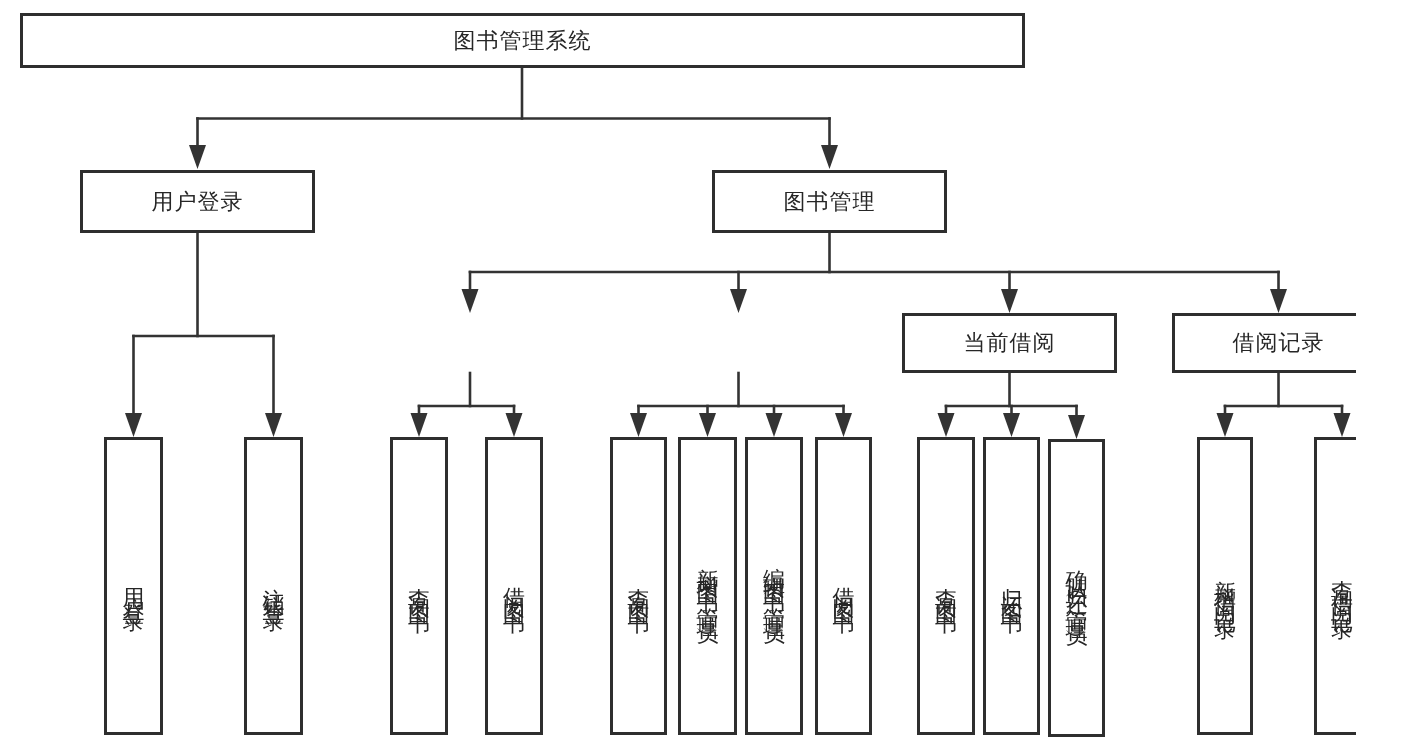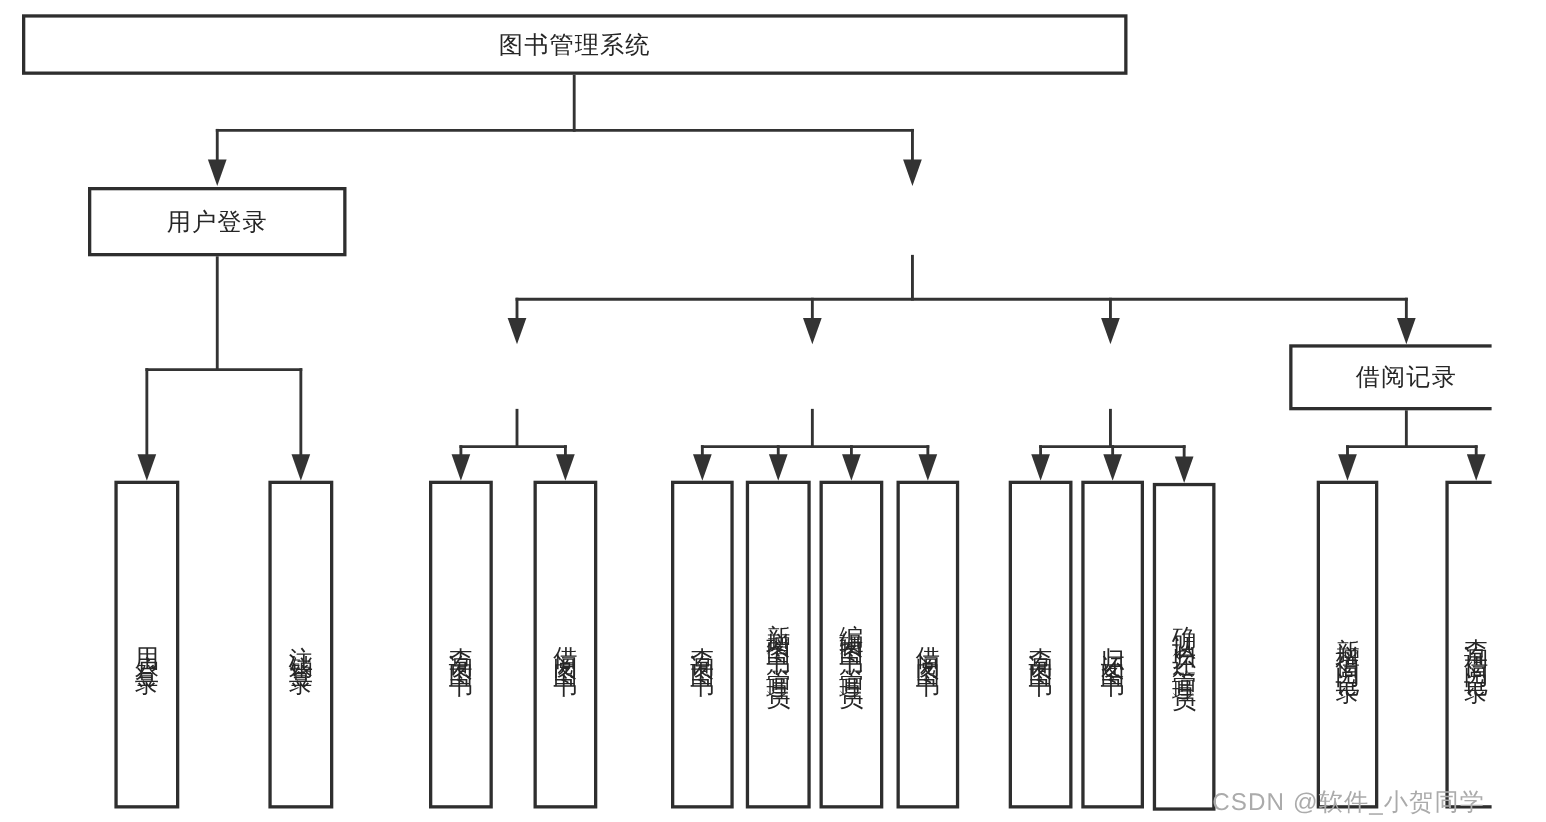--- a/index.html
+++ b/index.html
@@ -126,21 +126,27 @@
     </g>
   </svg>
 
   <div class="node" style="left:20px;top:13px;width:1005px;height:55px">
     <span>图书管理系统</span>
   </div>
 
   <div class="node" style="left:80px;top:170px;width:235px;height:63px">
     <span>用户登录</span>
   </div>
+  <div class="node" style="left:712px;top:170px;width:235px;height:63px">
+    <span>图书管理</span>
+  </div>
 
+  <div class="node" style="left:902px;top:313px;width:215px;height:60px">
+    <span>当前借阅</span>
+  </div>
   <div class="node" style="left:1172px;top:313px;width:213px;height:60px">
     <span>借阅记录</span>
   </div>
 
   <div class="node leaf" style="left:104px;top:437px;width:59px;height:298px">
     <span>用户登录</span>
   </div>
   <div class="node leaf" style="left:244px;top:437px;width:59px;height:298px">
     <span>注销登录</span>
   </div>
@@ -171,14 +177,13 @@
   <div class="node leaf" style="left:1048px;top:439px;width:57px;height:298px">
     <span>确认归还（管理员）</span>
   </div>
   <div class="node leaf" style="left:1197px;top:437px;width:56px;height:298px">
     <span>新增借阅记录</span>
   </div>
   <div class="node leaf" style="left:1314px;top:437px;width:56px;height:298px">
     <span>查询借阅记录</span>
   </div>
 
-  <div class="watermark">CSDN @软件_小贺同学</div>
 </div>
 
 </body></html>

